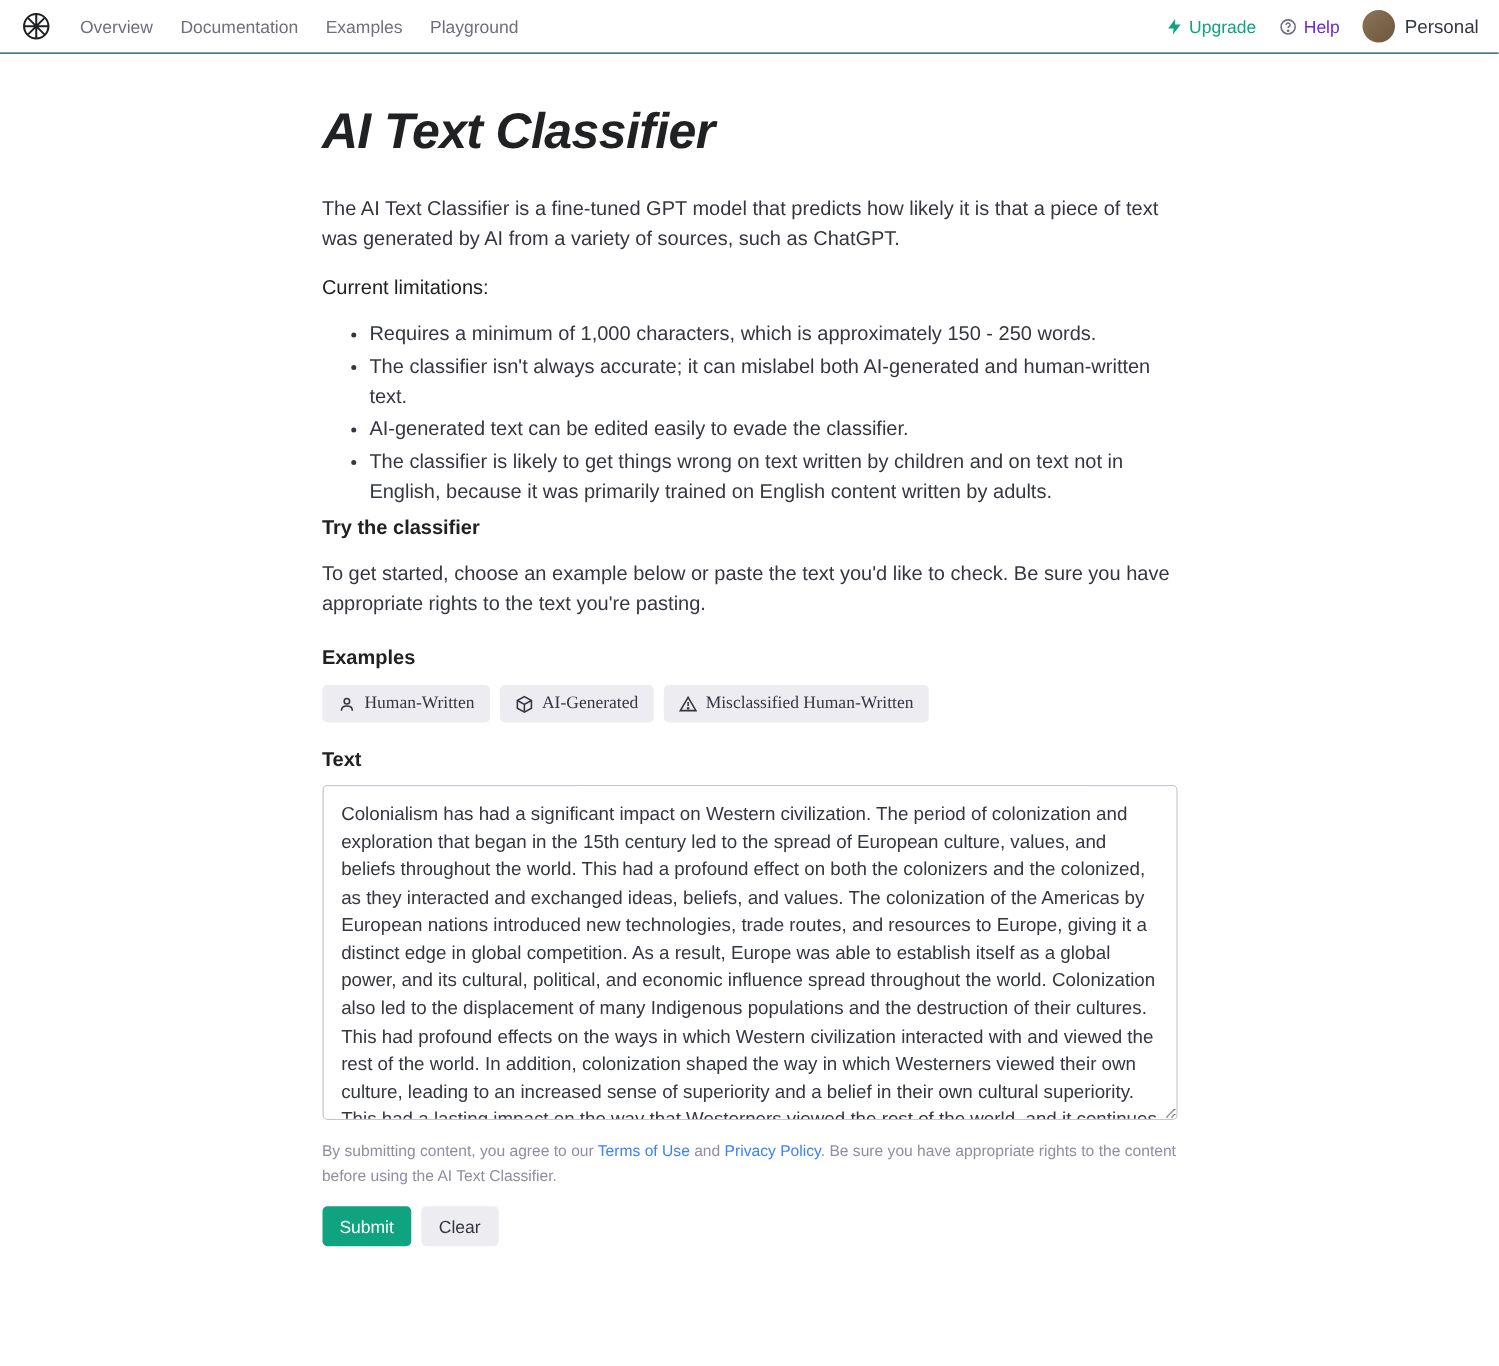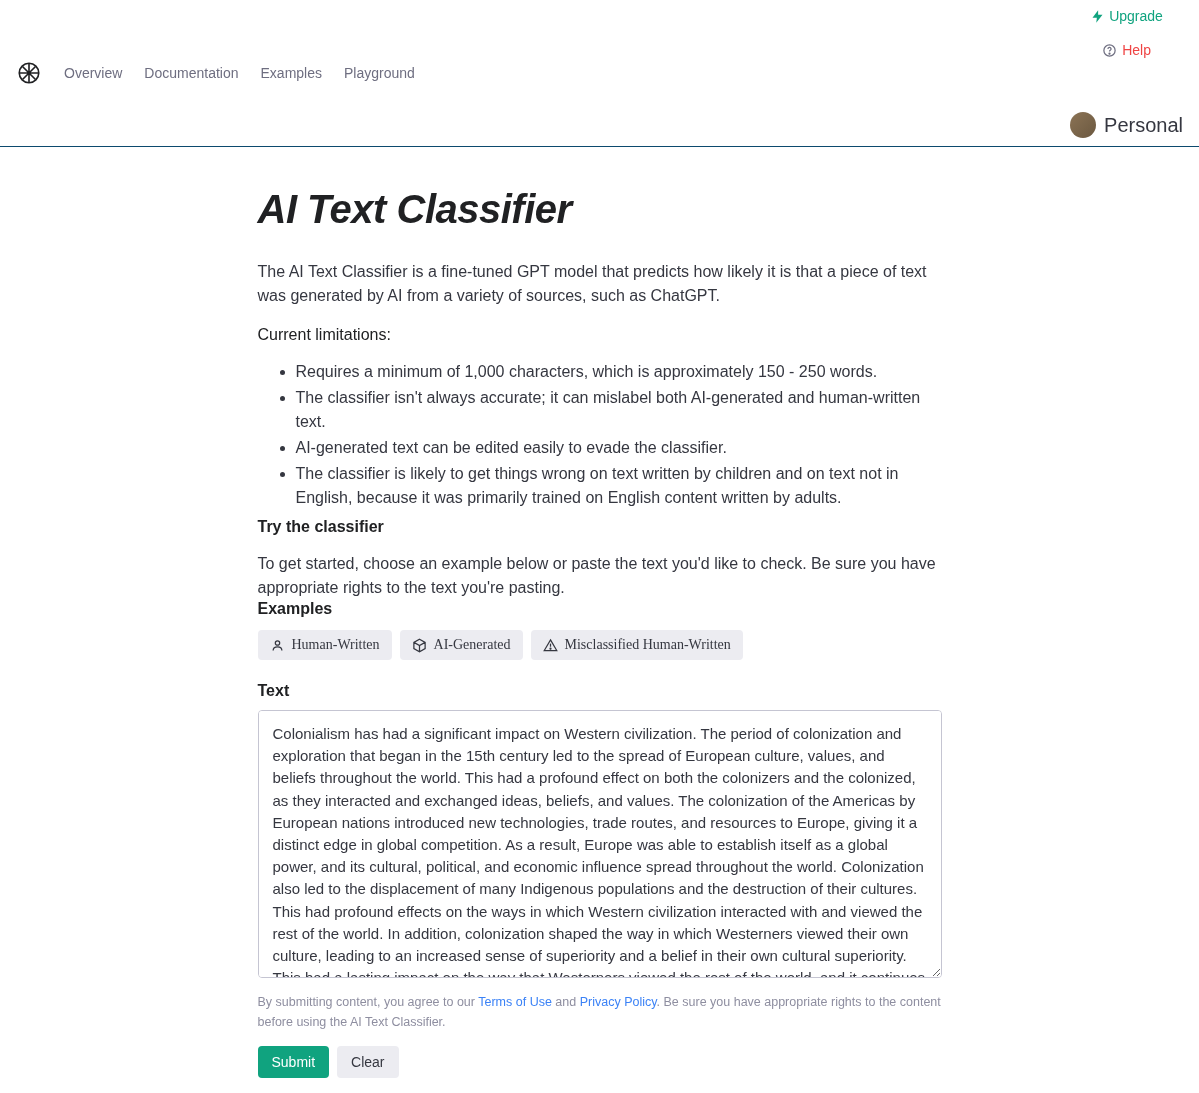--- a/index.html
+++ b/index.html
@@ -2,34 +2,34 @@
 <html><head>
 <meta charset="utf-8">
 <style>
 * { margin: 0; padding: 0; box-sizing: border-box; }
 body { font-family: -apple-system, BlinkMacSystemFont, "Segoe UI", Helvetica, Arial, sans-serif; color: #202123; background: #fff; }
 .header { display: flex; align-items: center; justify-content: space-between; padding: 8px 16px; border-bottom: 1px solid #0c4a6e; }
 .header-left { display: flex; align-items: center; gap: 22px; }
 .logo { width: 26px; height: 26px; display: flex; align-items: center; justify-content: center; }
 .nav-links { display: flex; gap: 22px; }
 .nav-link { color: #6e6e80; text-decoration: none; font-size: 14px; cursor: pointer; }
-.header-right { display: flex; align-items: center; gap: 18px; flex-direction: column; }
+.header-right { display: flex; align-items: center; gap: 18px; }
 .upgrade-link { color: #10a37f; text-decoration: none; font-size: 14px; display: flex; align-items: center; gap: 4px; cursor: pointer; }
-.help-link { color: #ef4444; text-decoration: none; font-size: 14px; display: flex; align-items: center; gap: 5px; cursor: pointer; }
-.account { display: flex; align-items: center; gap: 8px; font-size: 20px; color: #353740; cursor: pointer; margin-top: 36px; }
+.help-link { color: #6d28d9; text-decoration: none; font-size: 14px; display: flex; align-items: center; gap: 5px; cursor: pointer; }
+.account { display: flex; align-items: center; gap: 8px; font-size: 15px; color: #353740; cursor: pointer; }
 .avatar { width: 26px; height: 26px; border-radius: 50%; background: linear-gradient(135deg, #8b7355 0%, #6b5840 100%); }
 .content { max-width: 684px; margin: 0 auto; padding: 40px 0 60px; }
 h1 { font-size: 40px; font-weight: 700; margin-bottom: 28px; letter-spacing: -0.5px; font-style: italic; }
 .intro p { font-size: 16px; line-height: 1.5; color: #353740; margin-bottom: 18px; }
 .intro a { color: #10a37f; text-decoration: none; }
 .section-label { font-weight: 400; font-size: 16px; color: #202123; margin-bottom: 16px; margin-top: 4px; }
 ul.limitations { list-style: disc; padding-left: 38px; }
 ul.limitations li { font-size: 16px; line-height: 1.5; color: #353740; margin-bottom: 2px; }
 .try-label { font-weight: 700; font-size: 16px; margin-bottom: 16px; margin-top: 8px; }
-.try-text { font-size: 16px; line-height: 1.5; color: #353740; }
+.try-text { font-size: 16px; line-height: 1.5; color: #353740; margin-bottom: 22px; }
 .examples-heading { font-weight: 700; font-size: 16px; margin-bottom: 12px; }
 .example-chips { display: flex; gap: 8px; margin-bottom: 22px; }
 .chip { display: inline-flex; align-items: center; gap: 7px; background: #ececf1; border: none; padding: 7px 12px; border-radius: 4px; font-size: 14px; color: #353740; cursor: pointer; font-family: Liberation Serif, serif; }
 .text-heading { font-weight: 700; font-size: 16px; margin-bottom: 10px; }
 .textarea { width: 100%; min-height: 268px; padding: 12px 14px; border: 1px solid #c5c5d2; border-radius: 4px; font-size: 15px; line-height: 1.48; color: #353740; font-family: inherit; resize: vertical; }
 .disclaimer { font-size: 12.5px; color: #8e8ea0; line-height: 1.6; margin-top: 10px; margin-bottom: 14px; }
 .disclaimer a { color: #3b82f6; text-decoration: none; }
 .buttons { display: flex; gap: 8px; margin-bottom: 34px; }
 .btn-submit { background: #10a37f; color: #fff; border: none; padding: 8px 14px; border-radius: 4px; font-size: 14px; cursor: pointer; font-family: inherit; }
 .btn-clear { background: #ececf1; color: #353740; border: none; padding: 8px 14px; border-radius: 4px; font-size: 14px; cursor: pointer; font-family: inherit; }

